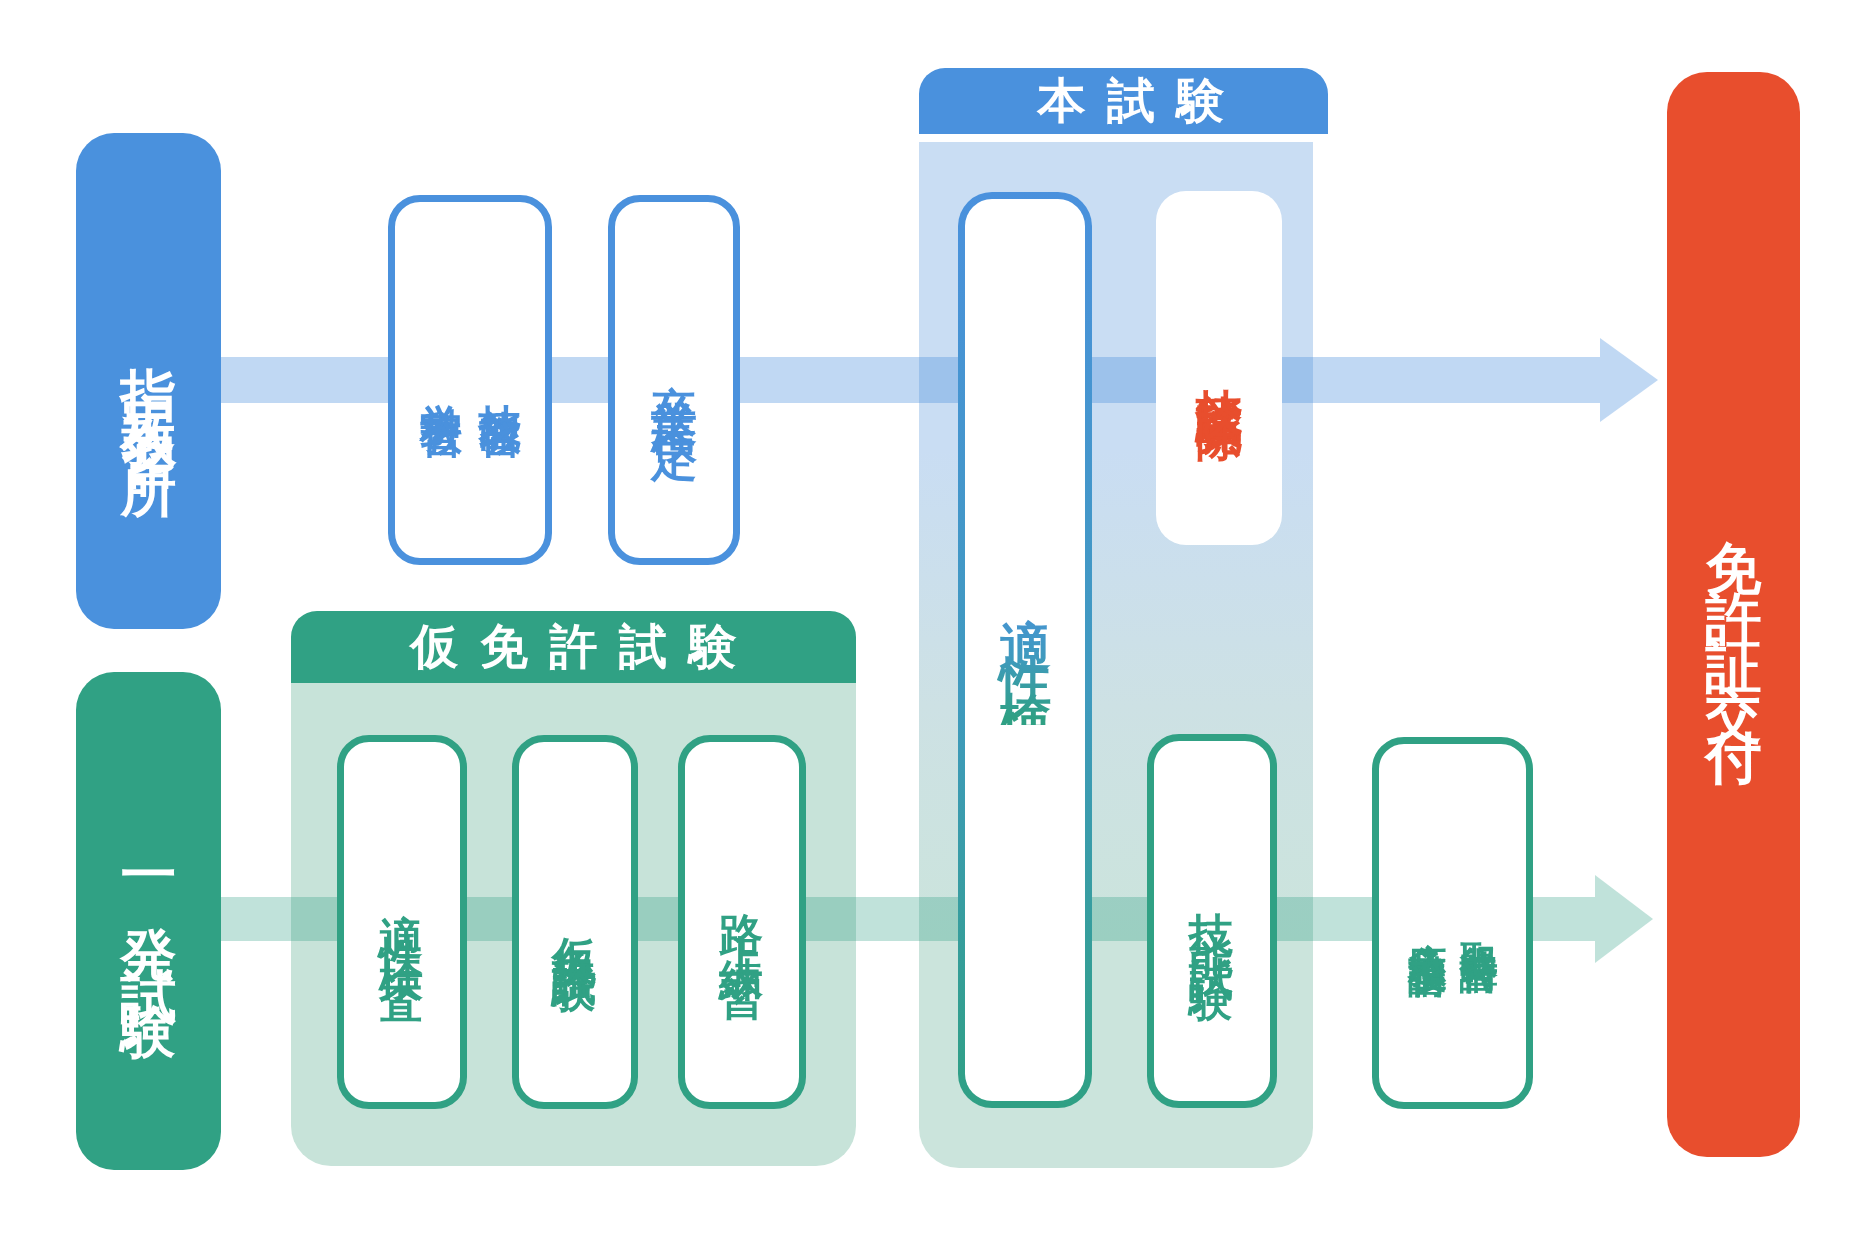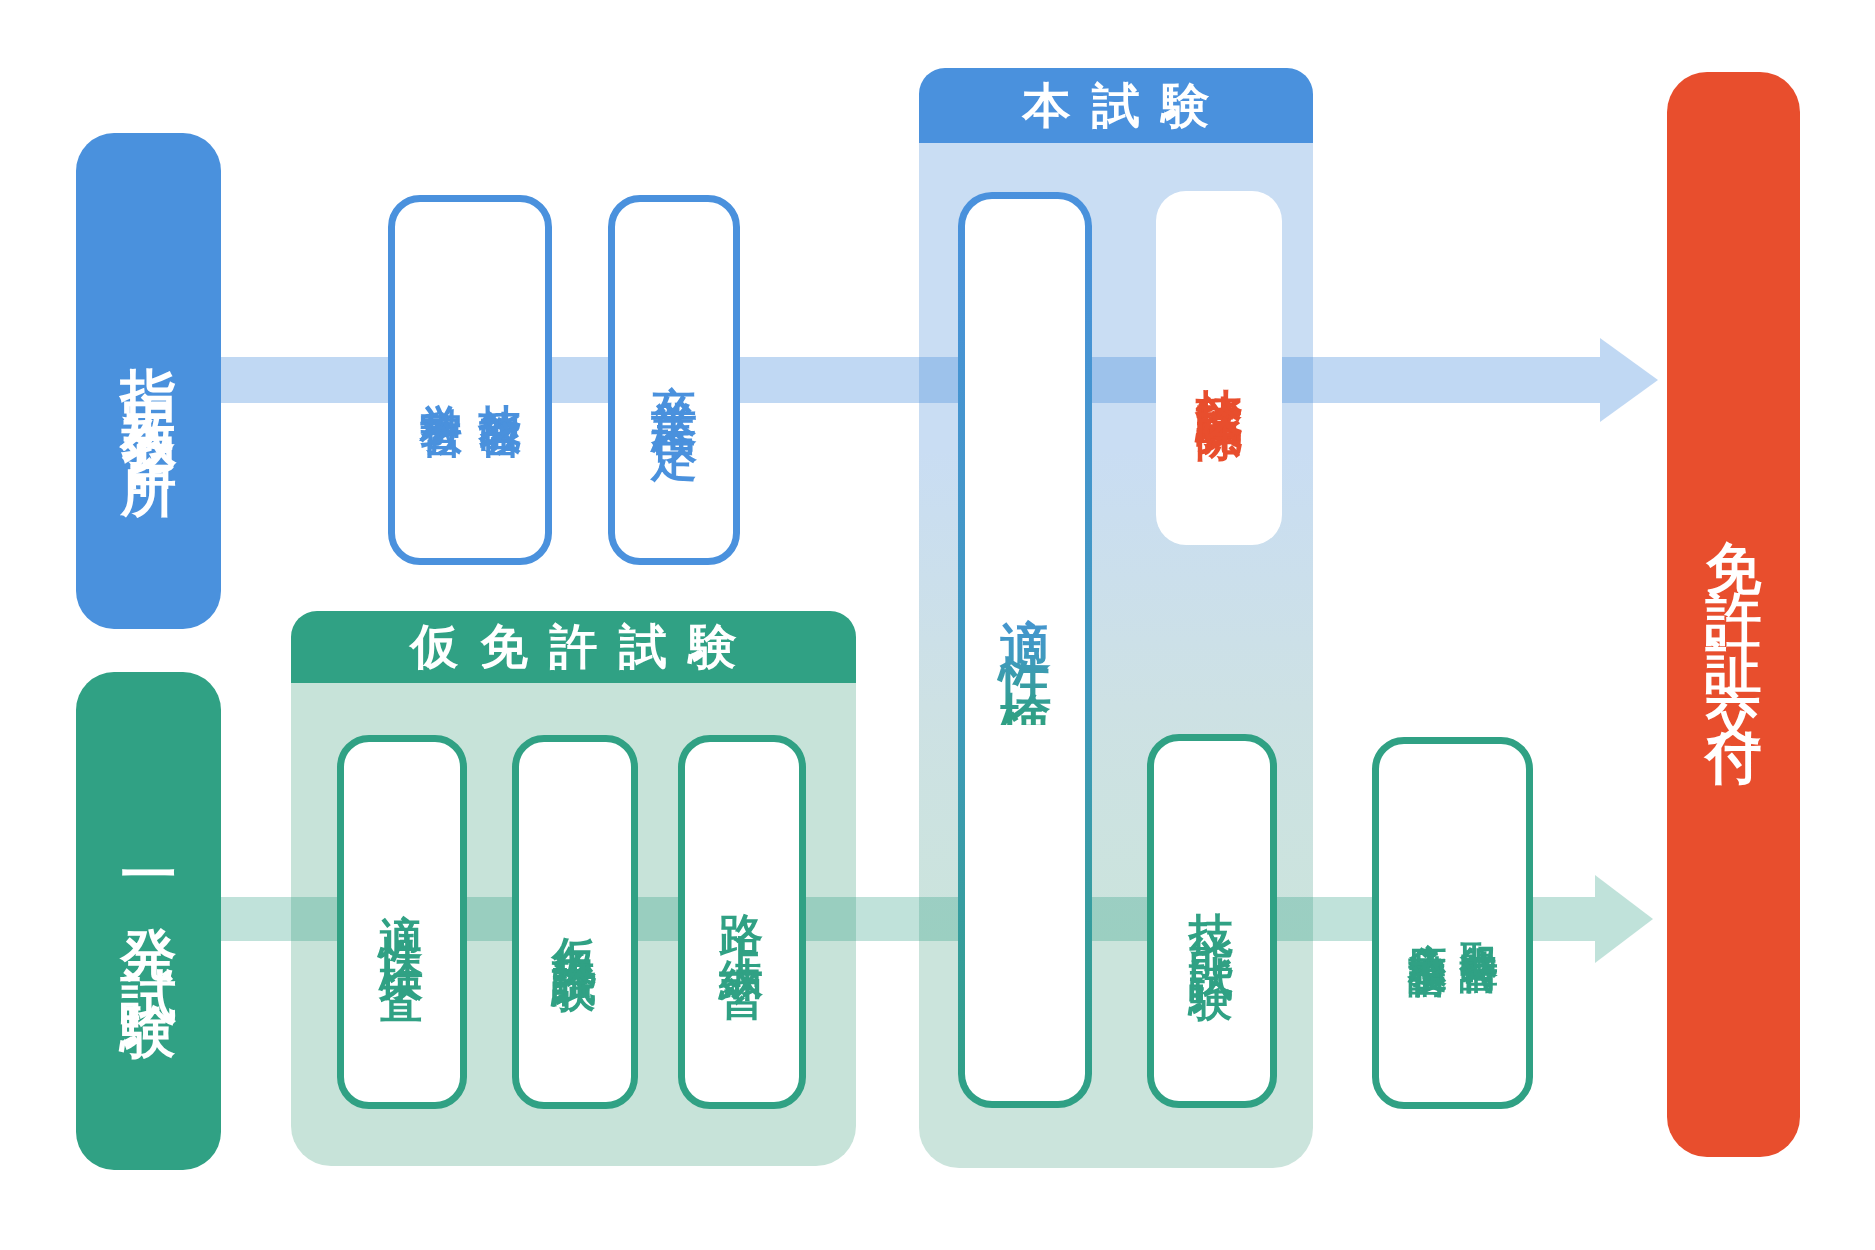--- a/index.html
+++ b/index.html
@@ -3,22 +3,22 @@
 <meta charset="utf-8">
 <style>
   html,body{margin:0;padding:0;background:#ffffff;}
   #stage{
     position:relative;width:1875px;height:1250px;background:#ffffff;overflow:hidden;
     font-family:"Liberation Sans","DejaVu Sans",sans-serif;font-weight:700;
   }
   .abs{position:absolute;}
   
   .panel-main-header{
-    left:919px;top:68px;width:394px;height:75px;background:#4A91DD;
-    border-radius:26px 26px 0 0;display:flex;align-items:center;justify-content:center;
+    left:919px;top:68px;width:394px;height:66px;background:#4A91DD;
+    border-radius:26px 26px 0 0;display:flex;align-items:center;justify-content:center;padding-left:15px;
   }
   .panel-main-body{
     left:919px;top:142px;width:394px;height:1026px;
     background:linear-gradient(180deg,#C9DDF3 0%,#C9DDF3 30%,#CDE1E4 55%,#CBE4DC 78%,#CBE4DC 100%);
     border-radius:0 0 40px 40px;
   }
   .panel-prov-header{
     left:291px;top:611px;width:565px;height:72px;background:#30A184;
     border-radius:26px 26px 0 0;display:flex;align-items:center;justify-content:center;
   }

